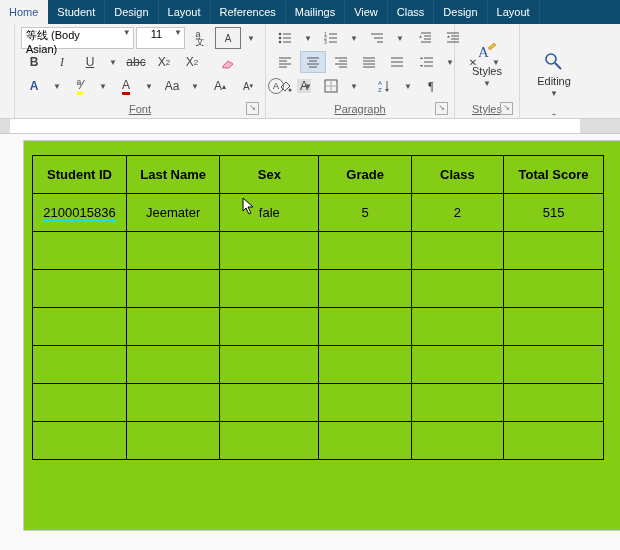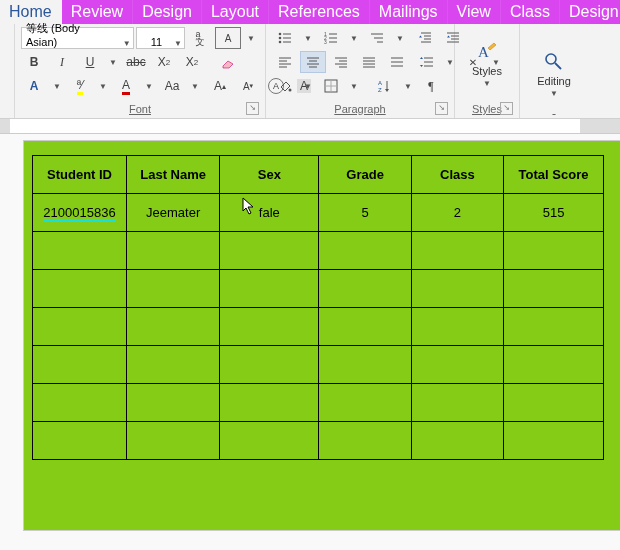--- a/index.html
+++ b/index.html
@@ -8,23 +8,23 @@
     font-size: 12px;
     background: #f9f9f9;
     overflow: hidden;
     width: 620px;
     height: 550px;
   }
   
   .tabs {
     display: flex;
     height: 24px;
-    background: #d946ef;
+    background: #0c4a6e;
     color: #fff;
-    font-size: 16px;
+    font-size: 11px;
     align-items: stretch;
   }
   .tab {
     padding: 0 9px;
     display: flex;
     align-items: center;
     cursor: pointer;
     border-right: 1px solid rgba(255,255,255,0.08);
   }
   .tab.active {
@@ -81,21 +81,21 @@
     justify-content:center;
     min-width:20px;
     height:20px;
     padding:0 2px;
     border:1px solid transparent;
     color:#444;
   }
   .dd { min-width:14px; font-size:8px; color:#555; border:1px solid transparent; display:flex;align-items:center;justify-content:center;height:20px;}
   .combo {
     display:flex;
-    align-items:flex-end;
+    align-items:flex-start;
     border:1px solid #c6c6c6;
     background:#fff;
     height:20px;
     padding:0 2px 0 4px;
     font-size:11px;
     gap:12px;
   }
   .combo .arrow { font-size:8px; color:#555;}
   .font-combo { width:130px;}
   .size-combo { width:36px;padding-left:14px;}
@@ -172,21 +172,21 @@
   }
 
   
   svg { display:block; }
 </style>
 </head>
 <body>
 
 <div class="tabs">
   <div class="tab active">Home</div>
-  <div class="tab">Review</div>
+  <div class="tab">Student</div>
   <div class="tab">Design</div>
   <div class="tab">Layout</div>
   <div class="tab">References</div>
   <div class="tab">Mailings</div>
   <div class="tab">View</div>
   <div class="tab">Class</div>
   <div class="tab">Design</div>
   <div class="tab">Layout</div>
   <div class="tell-me">
     

